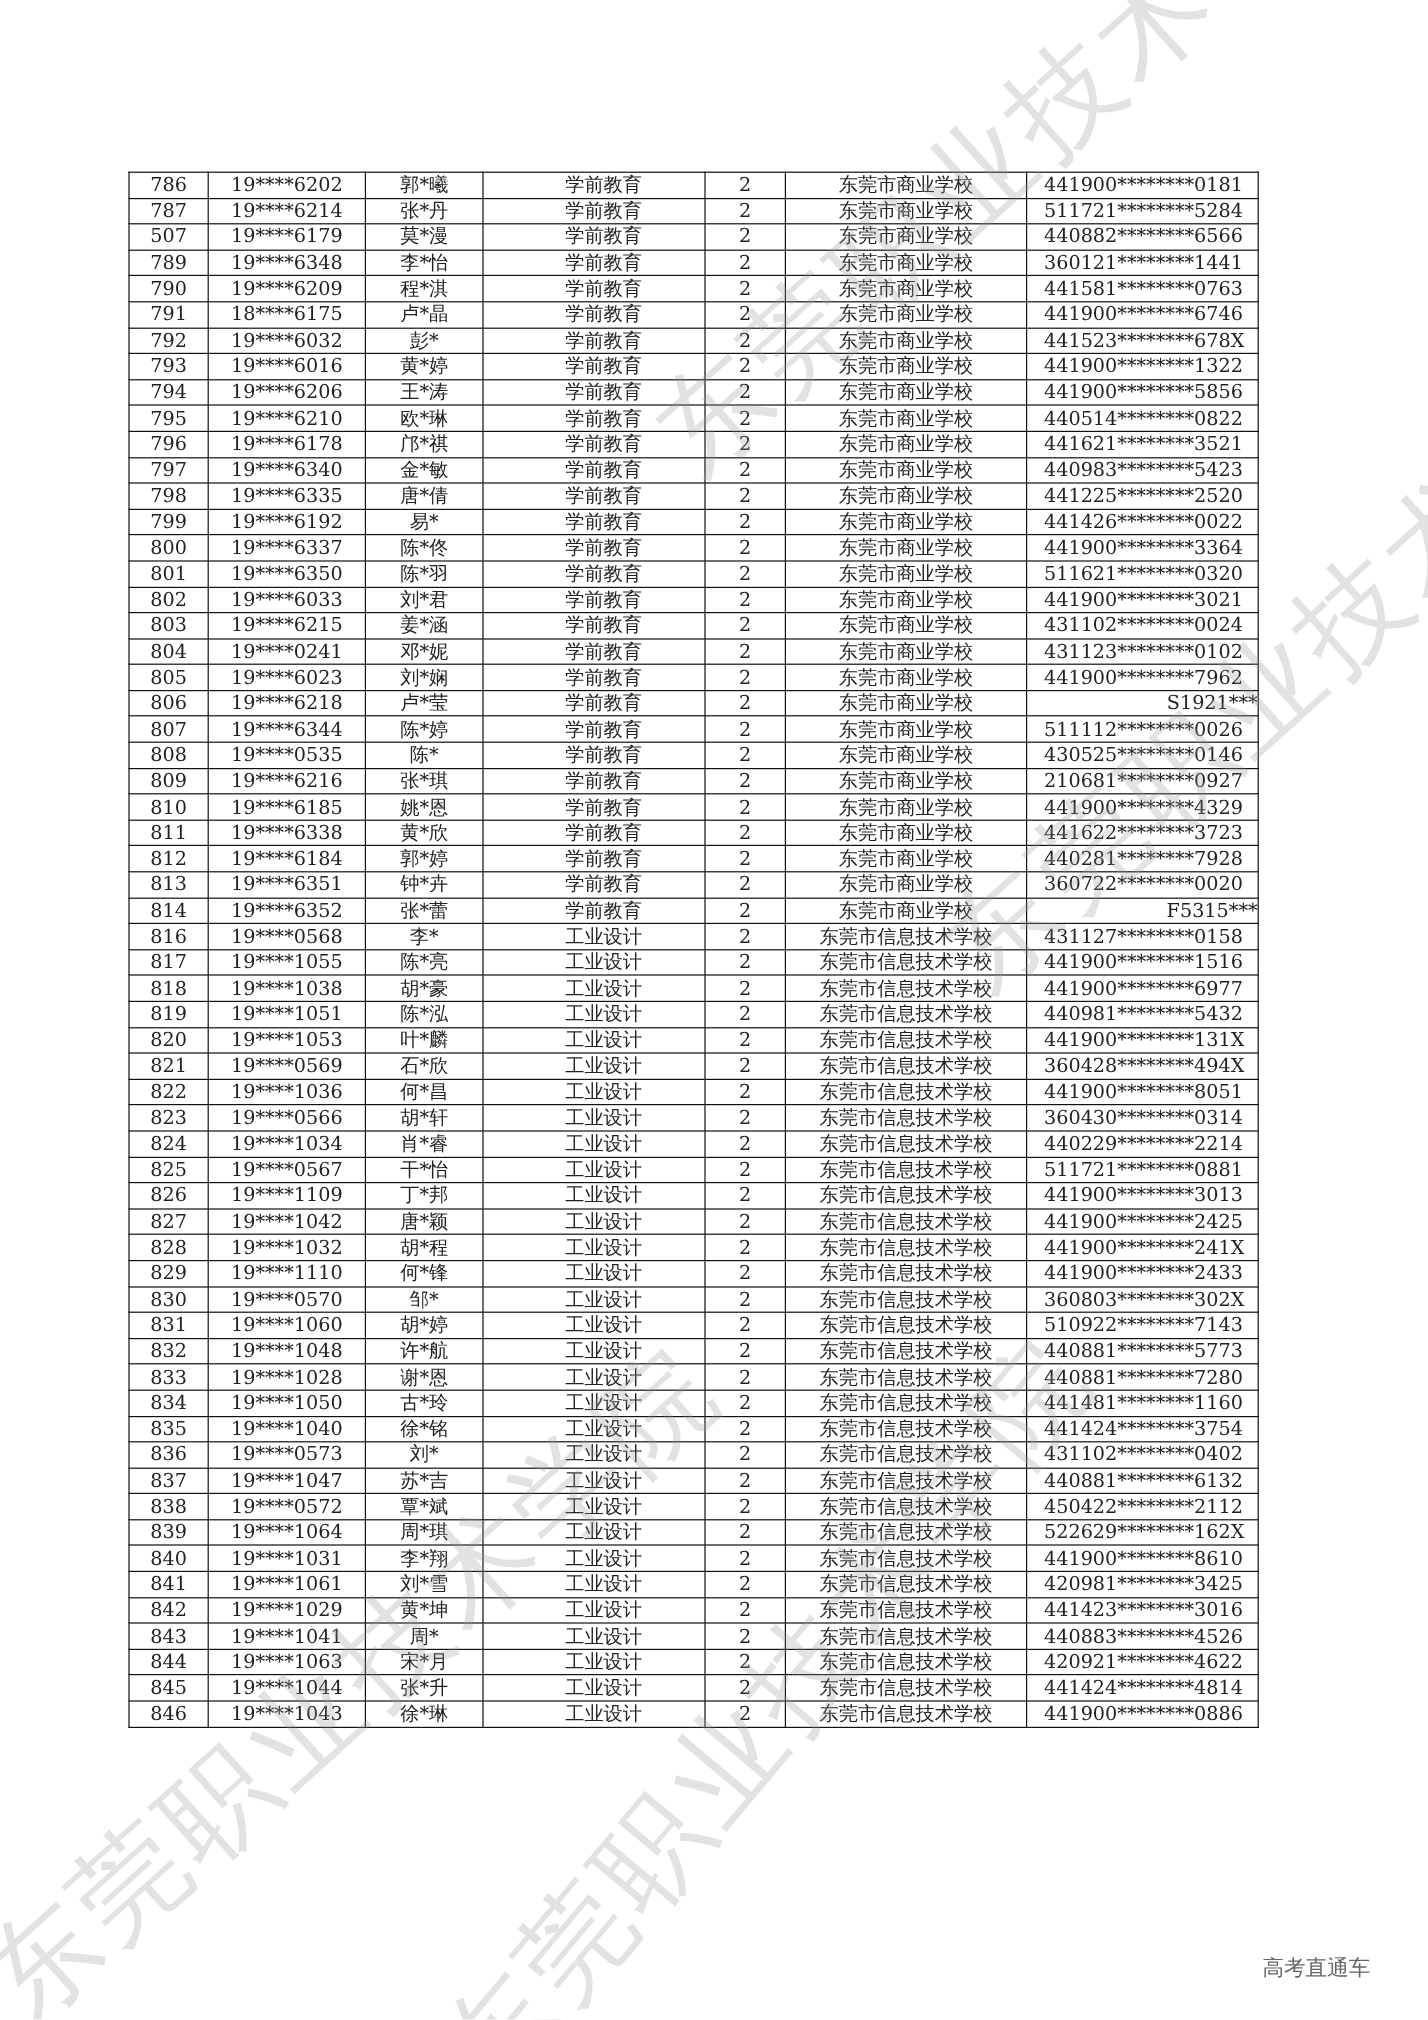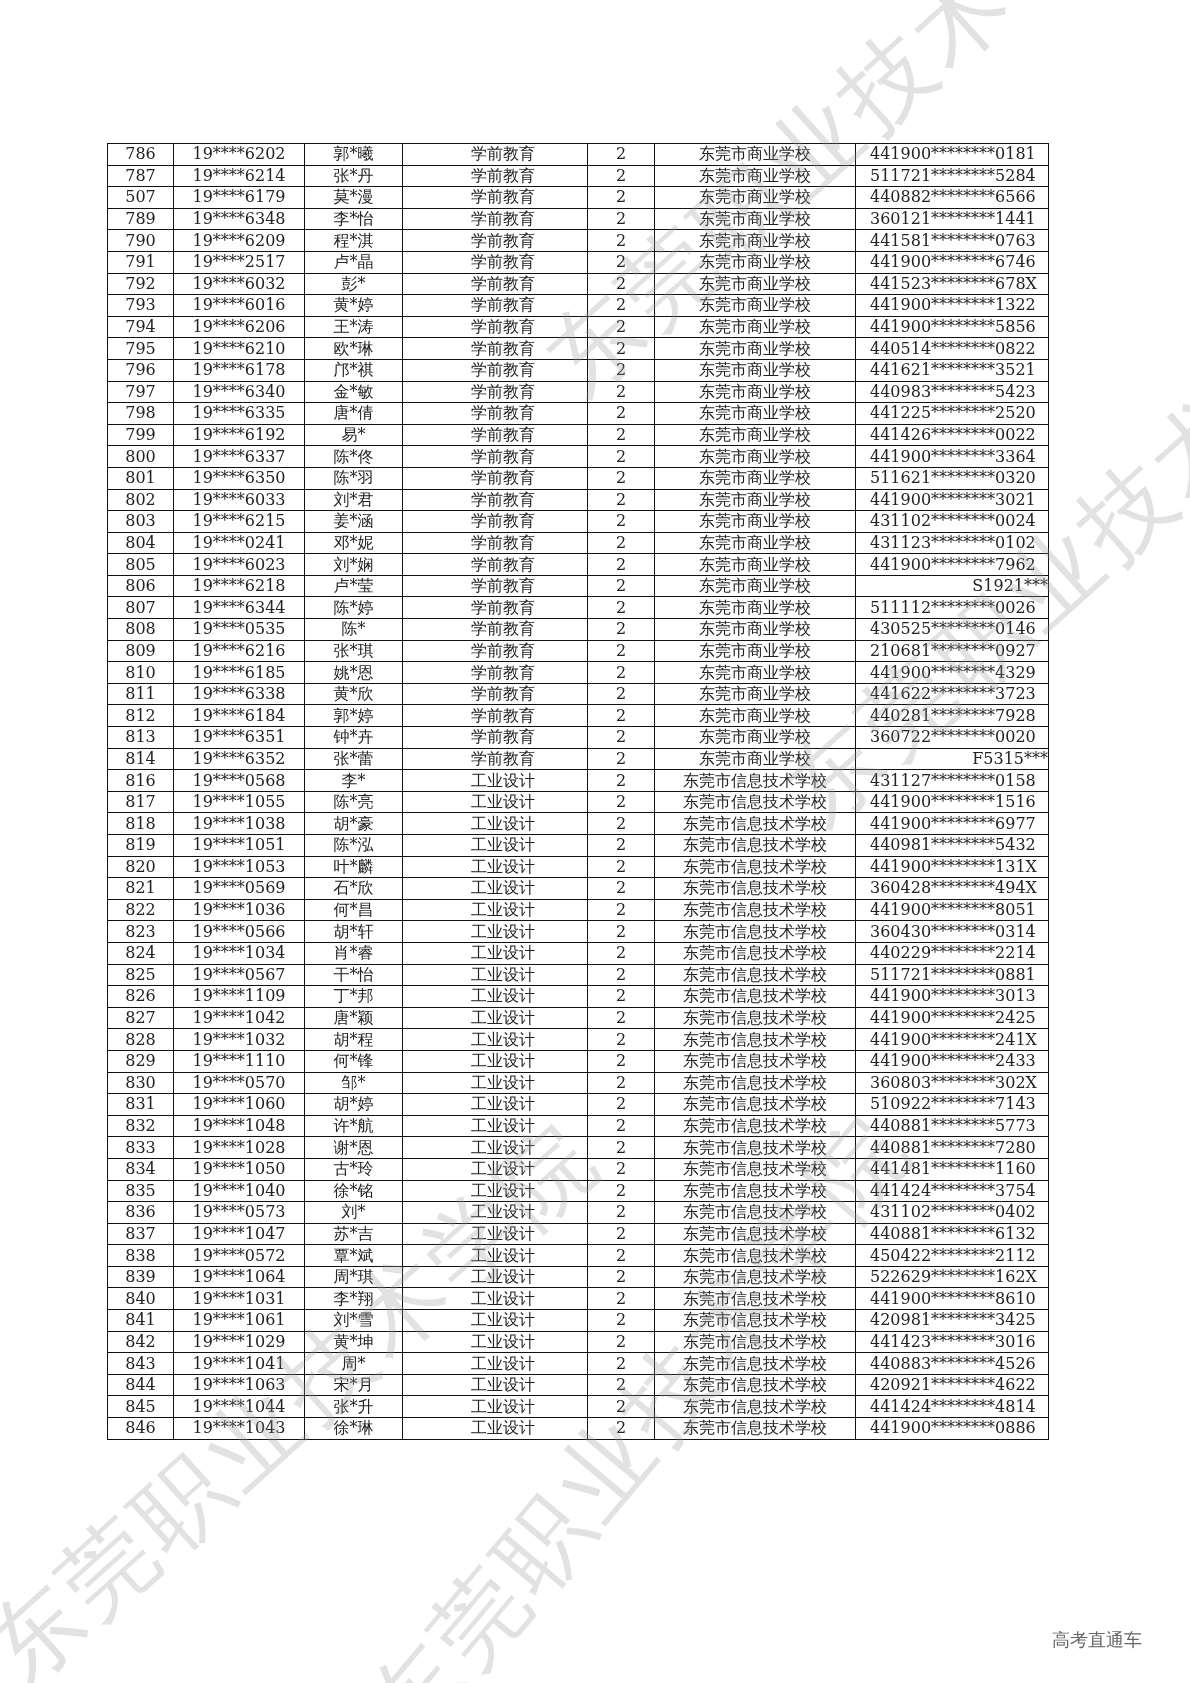--- a/index.html
+++ b/index.html
@@ -93,21 +93,21 @@
         <td>790</td>
         <td>19****6209</td>
         <td>程*淇</td>
         <td class="major">学前教育</td>
         <td>2</td>
         <td>东莞市商业学校</td>
         <td class="idno">441581********0763</td>
       </tr>
       <tr>
         <td>791</td>
-        <td>19****2517</td>
+        <td>18****6175</td>
         <td>卢*晶</td>
         <td class="major">学前教育</td>
         <td>2</td>
         <td>东莞市商业学校</td>
         <td class="idno">441900********6746</td>
       </tr>
       <tr>
         <td>792</td>
         <td>19****6032</td>
         <td>彭*</td>

